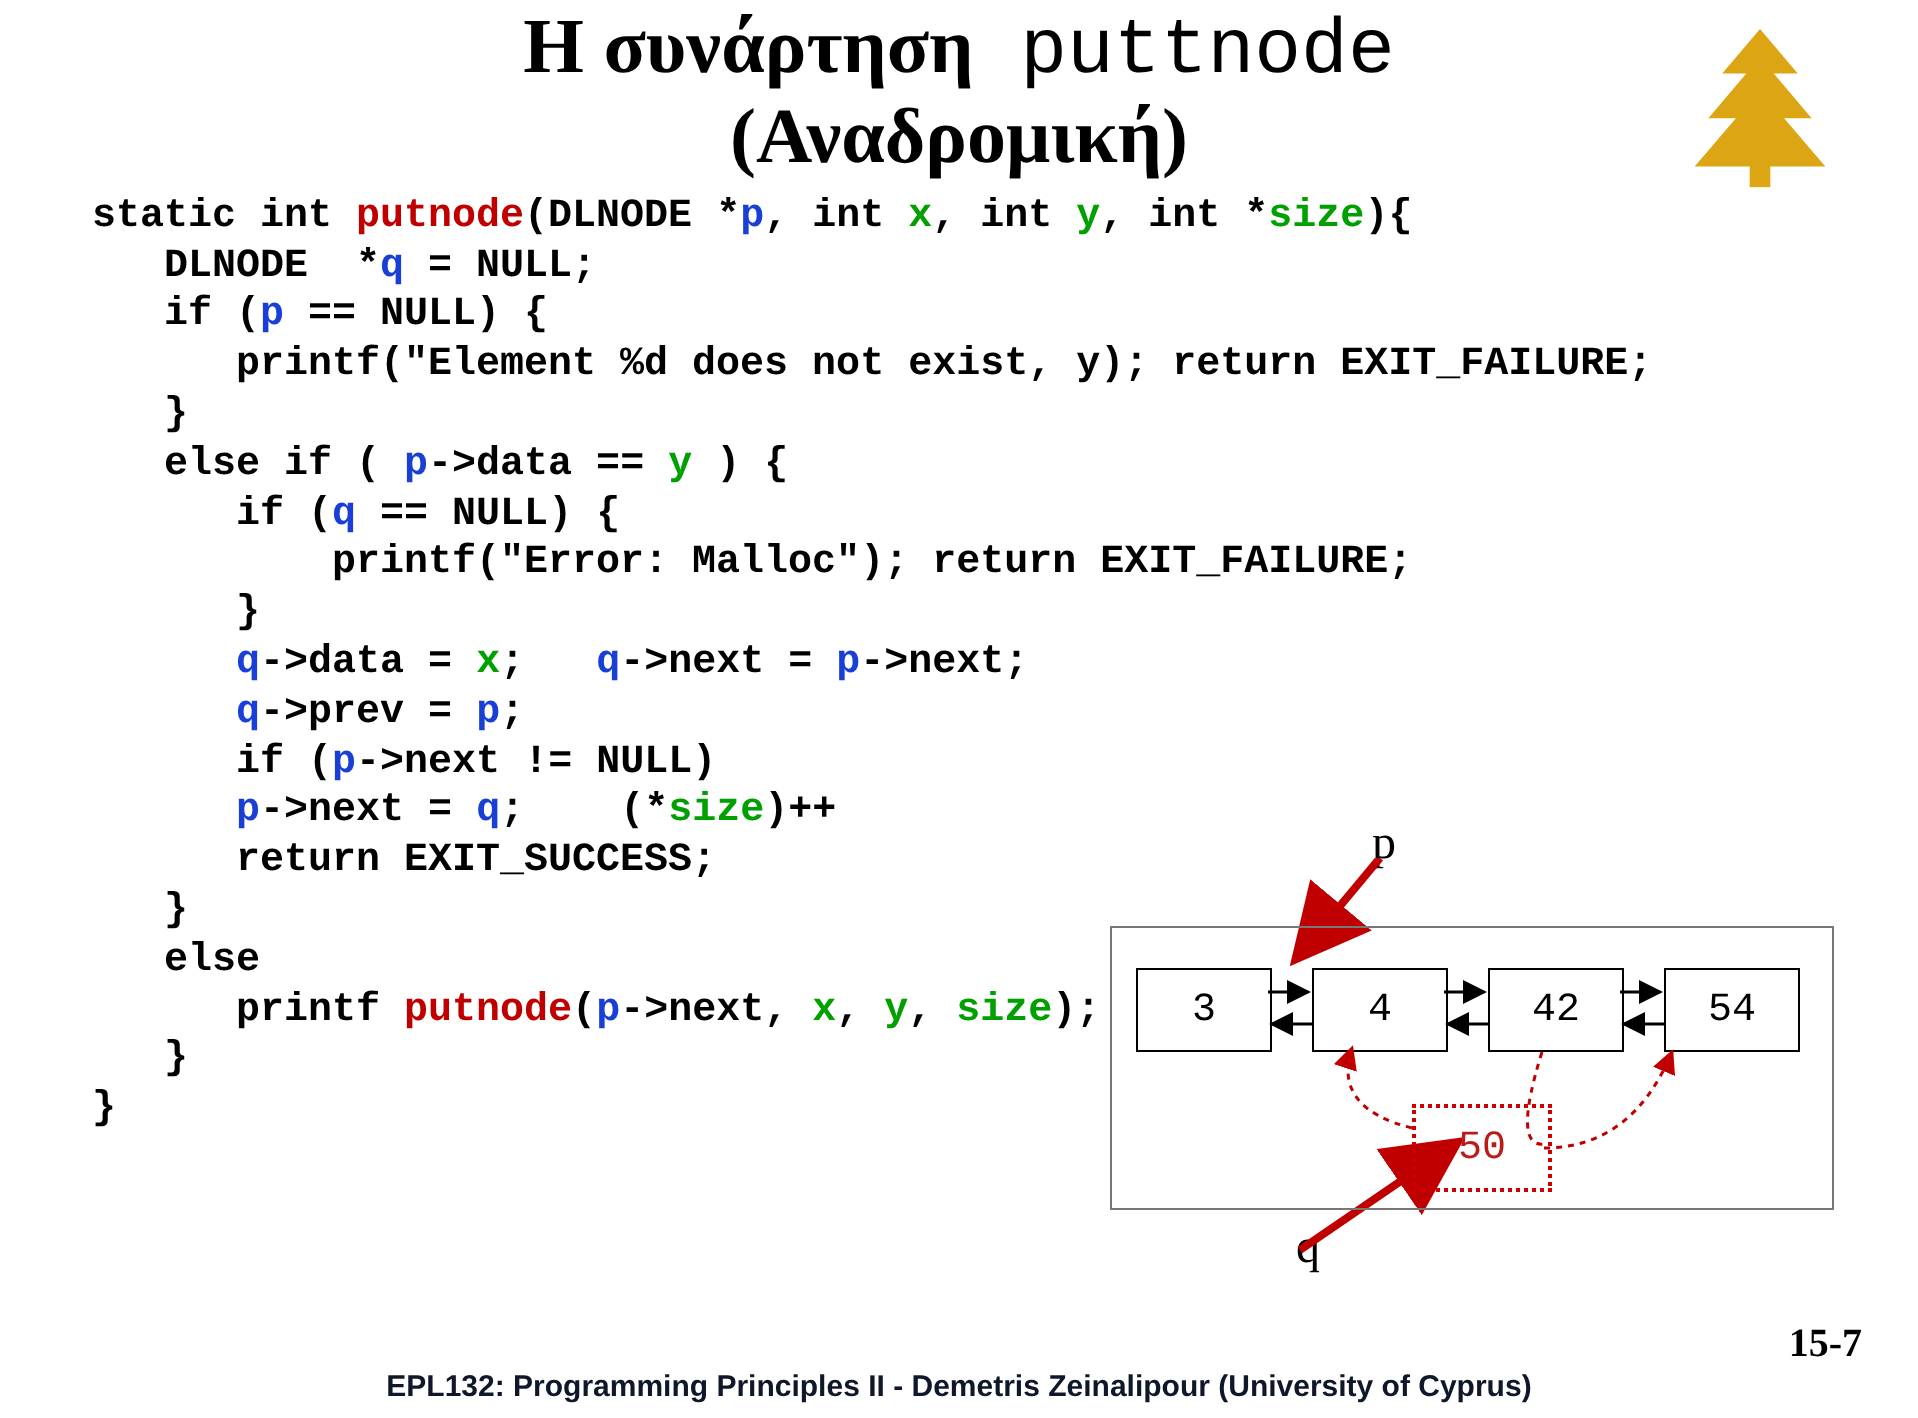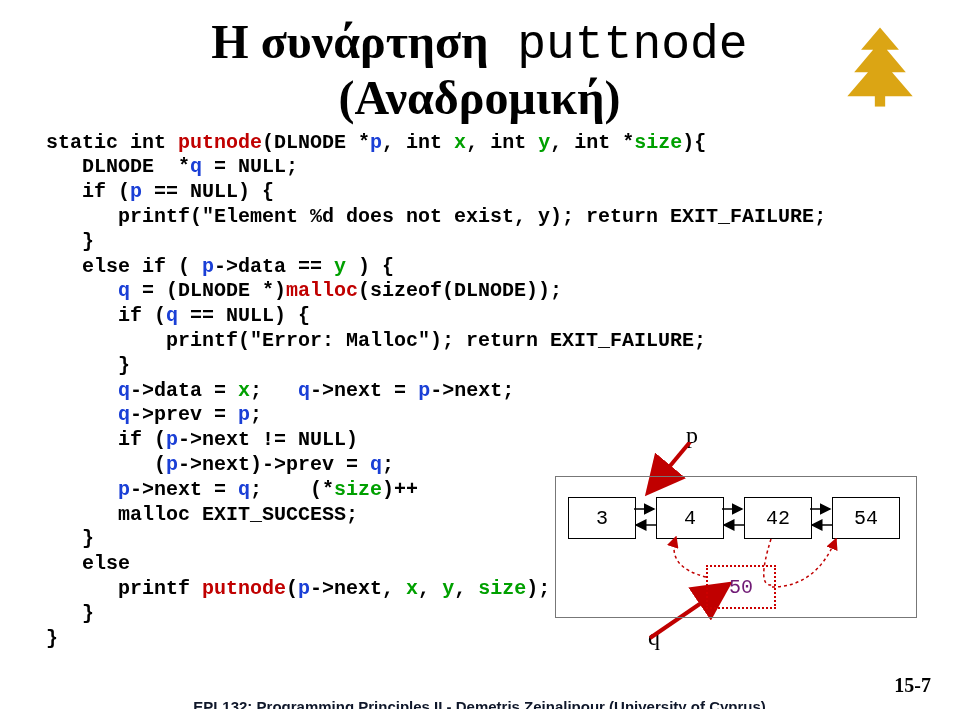--- a/index.html
+++ b/index.html
@@ -1,30 +1,30 @@
 <!DOCTYPE html>
 <html><head>
 <meta charset="utf-8">
 <style>
   html,body{margin:0;padding:0;background:#fff;font-family:"Times New Roman",serif}
   .slide{width:959px;height:709px;position:relative;box-sizing:border-box}
   .logo{position:absolute;top:8px;right:36px}
-  .title{font-size:48px;text-align:center;margin-top:16px;line-height:1.1}
+  .title{font-size:39px;text-align:center;margin-top:3px;line-height:1.1}
   .title .black{font-weight:700;color:#000}
   .title .mono{font-family:"Courier New",monospace;color:#000}
   .code{font-family:"Courier New",monospace;font-size:20px;line-height:1.24;color:#000;padding:6px 0 0 46px;white-space:nowrap}
   .code div{white-space:pre}
   .kw{color:#000;font-weight:700}
   .blue{color:#1A3FD6;font-weight:700}
   .green{color:#00A000;font-weight:700}
   .size{color:#00A000;font-weight:700}
   .red{color:#C00000;font-weight:700}
   .diagram{position:absolute;left:555px;top:460px;width:360px;height:140px;border:1px solid #777}
   .node{position:absolute;width:66px;height:40px;border:1.5px solid #000;font-family:"Courier New",monospace;font-size:20px;display:flex;align-items:center;justify-content:center;background:#fff}
-  .newnode{position:absolute;width:66px;height:40px;border:2px dotted #c00;font-family:"Courier New",monospace;font-size:20px;display:flex;align-items:center;justify-content:center;color:#701a75}
+  .newnode{position:absolute;width:66px;height:40px;border:2px dotted #c00;font-family:"Courier New",monospace;font-size:20px;display:flex;align-items:center;justify-content:center;color:#b91c1c}
   .arc{position:absolute}
   .letter{position:absolute;font-family:"Times New Roman",serif;font-size:24px;color:#000}
   .footer{position:absolute;bottom:10px;width:100%;text-align:center;font-family:Arial,sans-serif;font-size:15px;color:#0f172a;font-weight:700}
   .pagenum{position:absolute;right:28px;bottom:28px;font-family:Liberation Serif, serif;font-size:20px;color:#000;font-weight:700}
   .p-arrow{position:absolute;left:640px;top:426px}
   .q-arrow{position:absolute;left:578px;top:560px}
 </style>
 </head>
 <body>
 <div class="slide">
@@ -41,30 +41,28 @@
   <span class="black">(Αναδρομική)</span>
 </div>
 
 <div class="code">
 <div><span class="kw">static int </span><span class="red">putnode</span><span class="kw">(DLNODE *</span><span class="blue">p</span><span class="kw">, int </span><span class="green">x</span><span class="kw">, int </span><span class="green">y</span><span class="kw">, int *</span><span class="size">size</span><span class="kw">){</span></div>
 <div><span class="kw">   DLNODE  *</span><span class="blue">q</span><span class="kw"> = NULL;</span></div>
 <div><span class="kw">   if (</span><span class="blue">p</span><span class="kw"> == NULL) {</span></div>
 <div><span class="kw">      printf("Element %d does not exist, y); return EXIT_FAILURE;</span></div>
 <div><span class="kw">   }</span></div>
 <div><span class="kw">   else if ( </span><span class="blue">p</span><span class="kw">-&gt;data == </span><span class="green">y</span><span class="kw"> ) {</span></div>
-<div><span>      </span><span class="blue">q</span><span class="kw"> = (DLNODE *)</span><span class="red">malloc</span><span class="kw">(sizeof(DLNODE));</span></div>
 <div><span class="kw">      if (</span><span class="blue">q</span><span class="kw"> == NULL) {</span></div>
 <div><span class="kw">          printf("Error: Malloc"); return EXIT_FAILURE;</span></div>
 <div><span class="kw">      }</span></div>
 <div><span>      </span><span class="blue">q</span><span class="kw">-&gt;data = </span><span class="green">x</span><span class="kw">;   </span><span class="blue">q</span><span class="kw">-&gt;next = </span><span class="blue">p</span><span class="kw">-&gt;next;</span></div>
 <div><span>      </span><span class="blue">q</span><span class="kw">-&gt;prev = </span><span class="blue">p</span><span class="kw">;</span></div>
 <div><span class="kw">      if (</span><span class="blue">p</span><span class="kw">-&gt;next != NULL)</span></div>
-<div><span class="kw">         (</span><span class="blue">p</span><span class="kw">-&gt;next)-&gt;prev = </span><span class="blue">q</span><span class="kw">;</span></div>
 <div><span>      </span><span class="blue">p</span><span class="kw">-&gt;next = </span><span class="blue">q</span><span class="kw">;    (*</span><span class="size">size</span><span class="kw">)++</span></div>
-<div><span class="kw">      malloc EXIT_SUCCESS;</span></div>
+<div><span class="kw">      return EXIT_SUCCESS;</span></div>
 <div><span class="kw">   }</span></div>
 <div><span class="kw">   else</span></div>
 <div><span class="kw">      printf </span><span class="red">putnode</span><span class="kw">(</span><span class="blue">p</span><span class="kw">-&gt;next, </span><span class="green">x</span><span class="kw">, </span><span class="green">y</span><span class="kw">, </span><span class="size">size</span><span class="kw">);</span></div>
 <div><span class="kw">   }</span></div>
 <div><span class="kw">}</span></div>
 </div>
 
 <span class="letter" style="left:686px;top:406px">p</span>
 <svg class="p-arrow" width="60" height="60">
   <defs>

